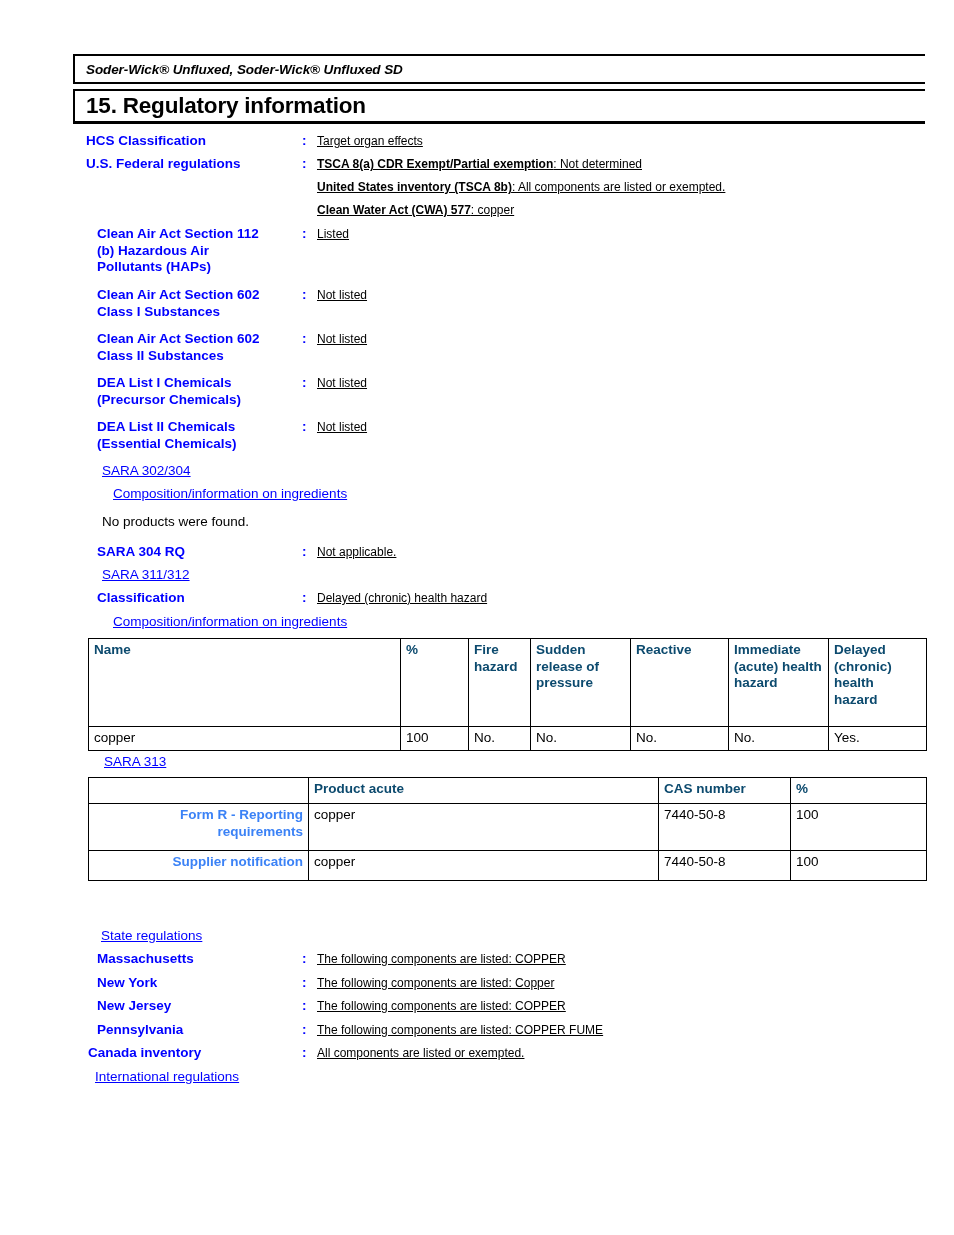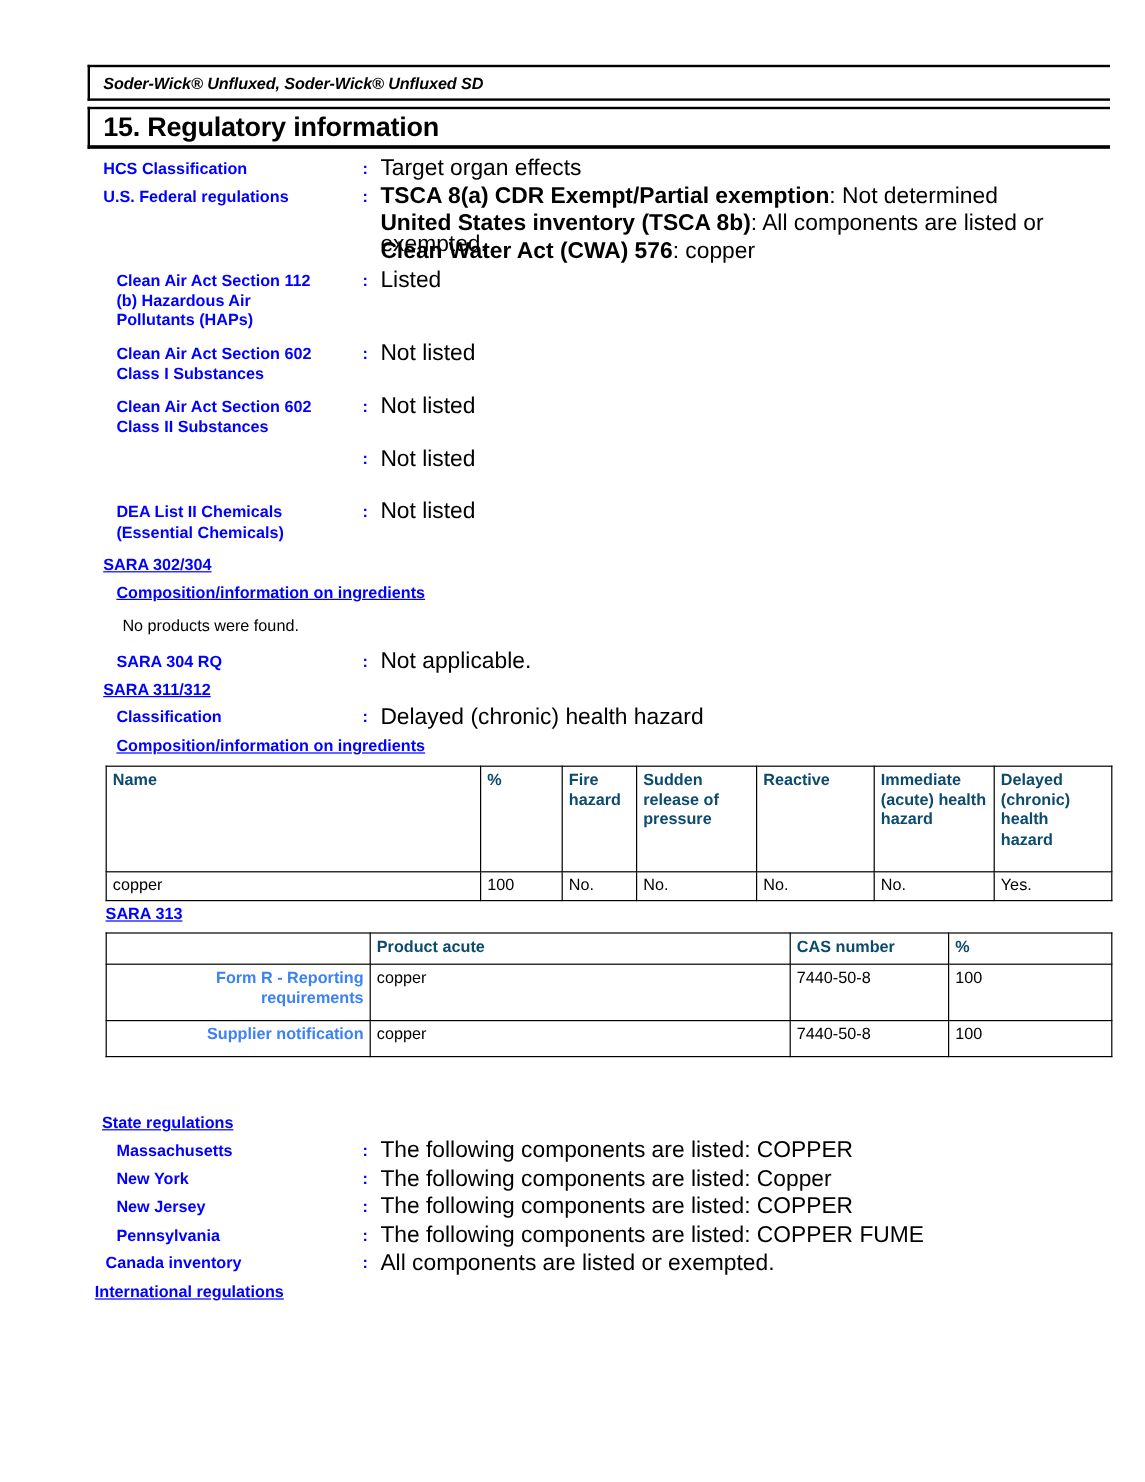--- a/index.html
+++ b/index.html
@@ -70,40 +70,42 @@
     font-size: 13.5px;
     line-height: 16.5px;
   }
   .colon {
     color: #0000ff;
     font-weight: bold;
     font-size: 13.5px;
     line-height: 16.5px;
   }
   .val {
-    font-size: 19px;
+    font-size: 12px;
     line-height: 16.5px;
     color: #000;
+    text-decoration: underline;
   }
   .val b { font-weight: bold; }
 
   
   .c-lbl { position: absolute; }
   .c-colon { position: absolute; left: 302px; }
   .c-val { position: absolute; left: 317px; }
 
   
   .uhead {
     position: absolute;
     color: #0000ff;
-    font-weight: bold;
+    font-weight: normal;
     font-size: 13.5px;
     line-height: 16.5px;
     text-decoration: underline;
     white-space: nowrap;
+    margin-left: 16px;
   }
 
   .plain {
     position: absolute;
     font-size: 13.5px;
     line-height: 16.5px;
     color: #000;
   }
 
   
@@ -193,21 +195,21 @@
 
   <div class="c-lbl lbl" style="left:86px; top:156px;">U.S. Federal regulations</div>
   <div class="c-colon colon" style="top:156px;">:</div>
   <div class="c-val val" style="top:156px; width:620px;">
     <b>TSCA 8(a) CDR Exempt/Partial exemption</b><span>: Not determined</span>
   </div>
   <div class="c-val val" style="top:179px; width:620px;">
     <b>United States inventory (TSCA 8b)</b><span>: All components are listed or exempted.</span>
   </div>
   <div class="c-val val" style="top:202px; width:620px;">
-    <b>Clean Water Act (CWA) 576</b><span>: copper</span>
+    <b>Clean Water Act (CWA) 577</b><span>: copper</span>
   </div>
 
   <div class="c-lbl lbl" style="left:97px; top:226px; width:200px;">
     <div>Clean Air Act  Section 112</div>
     <div>(b) Hazardous Air</div>
     <div>Pollutants (HAPs)</div>
   </div>
   <div class="c-colon colon" style="top:226px;">:</div>
   <div class="c-val val" style="top:226px;">Listed</div>
 
@@ -218,20 +220,24 @@
   <div class="c-colon colon" style="top:287px;">:</div>
   <div class="c-val val" style="top:287px;">Not listed</div>
 
   <div class="c-lbl lbl" style="left:97px; top:331px; width:200px;">
     <div>Clean Air Act Section 602</div>
     <div>Class II Substances</div>
   </div>
   <div class="c-colon colon" style="top:331px;">:</div>
   <div class="c-val val" style="top:331px;">Not listed</div>
 
+  <div class="c-lbl lbl" style="left:97px; top:375px; width:200px;">
+    <div>DEA List I Chemicals</div>
+    <div>(Precursor Chemicals)</div>
+  </div>
   <div class="c-colon colon" style="top:375px;">:</div>
   <div class="c-val val" style="top:375px;">Not listed</div>
 
   <div class="c-lbl lbl" style="left:97px; top:419px; width:200px;">
     <div>DEA List II Chemicals</div>
     <div>(Essential Chemicals)</div>
   </div>
   <div class="c-colon colon" style="top:419px;">:</div>
   <div class="c-val val" style="top:419px;">Not listed</div>
 

